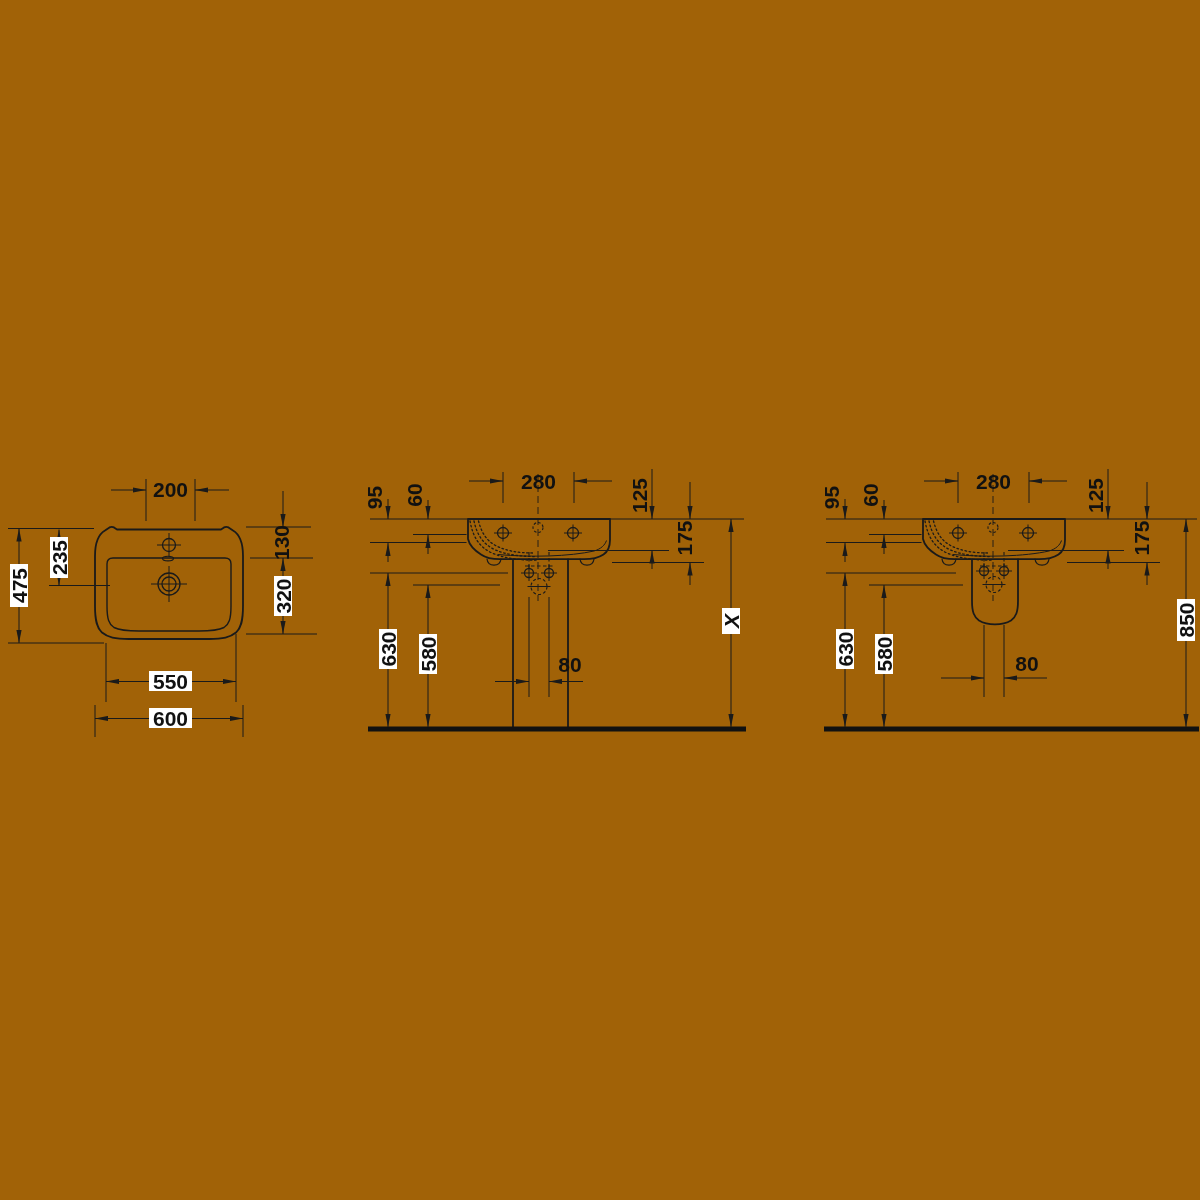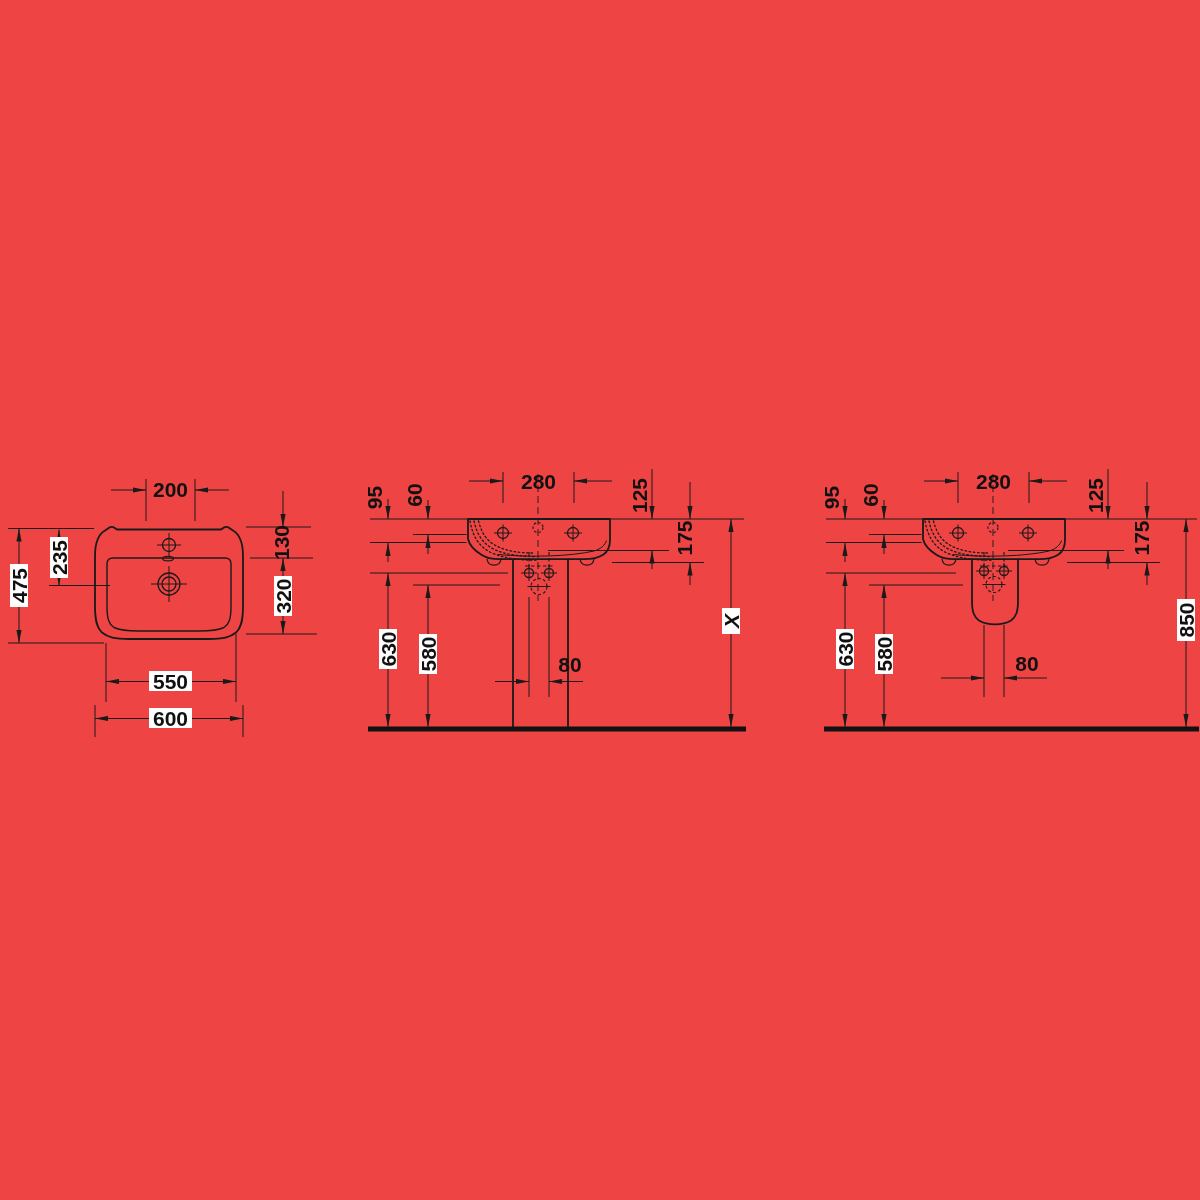--- a/index.html
+++ b/index.html
@@ -1,16 +1,16 @@
 <!DOCTYPE html>
 <html><head>
 <meta charset="utf-8">
 <style>
   html,body{margin:0;padding:0;background:#ffffff;}
-  .canvas{position:relative;width:1200px;height:1200px;background:#ef4444;overflow:hidden;
+  .canvas{position:relative;width:1200px;height:1200px;background:#a16207;overflow:hidden;
           font-family:"Liberation Sans", sans-serif;}
   svg{position:absolute;left:0;top:0;}
   .outline{fill:none;stroke:#1a1a1a;stroke-width:1.8;stroke-linejoin:round;stroke-linecap:round;}
   .thin{fill:none;stroke:#1a1a1a;stroke-width:1;}
   .dim{fill:none;stroke:#1a1a1a;stroke-width:1;}
   .floor{fill:none;stroke:#111;stroke-width:5;}
   .dotted{fill:none;stroke:#1a1a1a;stroke-width:1.3;stroke-dasharray:1.6,2.6;stroke-linecap:round;}
   .dashed{fill:none;stroke:#1a1a1a;stroke-width:1.1;stroke-dasharray:3.5,2.5;}
   .cline{fill:none;stroke:#1a1a1a;stroke-width:0.9;stroke-dasharray:7,4;}
   .hole{fill:none;stroke:#1a1a1a;stroke-width:1.3;}

